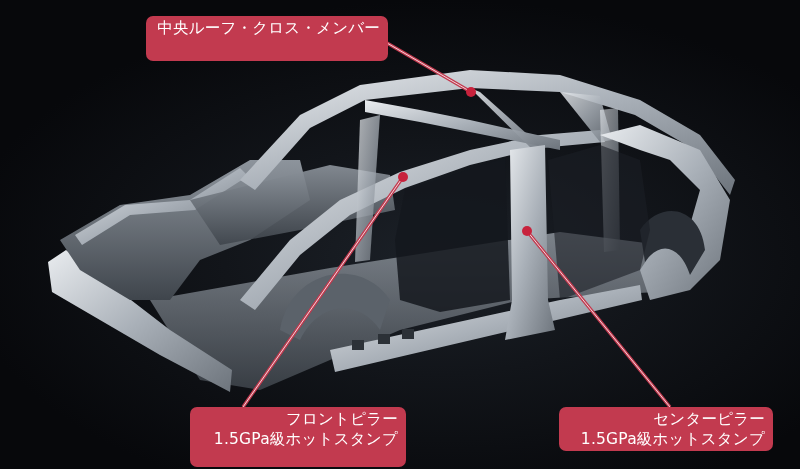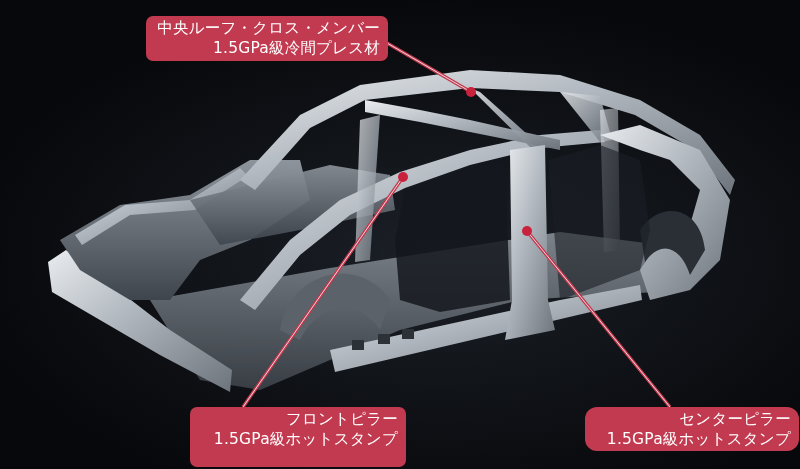--- a/index.html
+++ b/index.html
@@ -77,26 +77,25 @@
       <line x1="527" y1="231" x2="670" y2="407" stroke="#f3d6db" stroke-width="1"></line>
     </g>
 
     <circle cx="471" cy="92" r="5" fill="#c8223c"></circle>
     <circle cx="403" cy="177" r="5" fill="#c8223c"></circle>
     <circle cx="527" cy="231" r="5" fill="#c8223c"></circle>
   </svg>
 
   <div class="callout" style="left:146px; top:16px; width:242px; height:45px;">
     <span>中央ルーフ・クロス・メンバー</span>
-    <span>1.5GPa級冷間プレス材</span>
   </div>
 
   <div class="callout" style="left:190px; top:407px; width:216px; height:60px;">
     <span>フロントピラー</span>
     <span>1.5GPa級ホットスタンプ</span>
   </div>
 
-  <div class="callout" style="left:585px; top:407px; width:214px; height:44px;border-radius:12px;">
+  <div class="callout" style="left:559px; top:407px; width:214px; height:44px;">
     <span>センターピラー</span>
     <span>1.5GPa級ホットスタンプ</span>
   </div>
 
 </div>
 
 </body></html>

